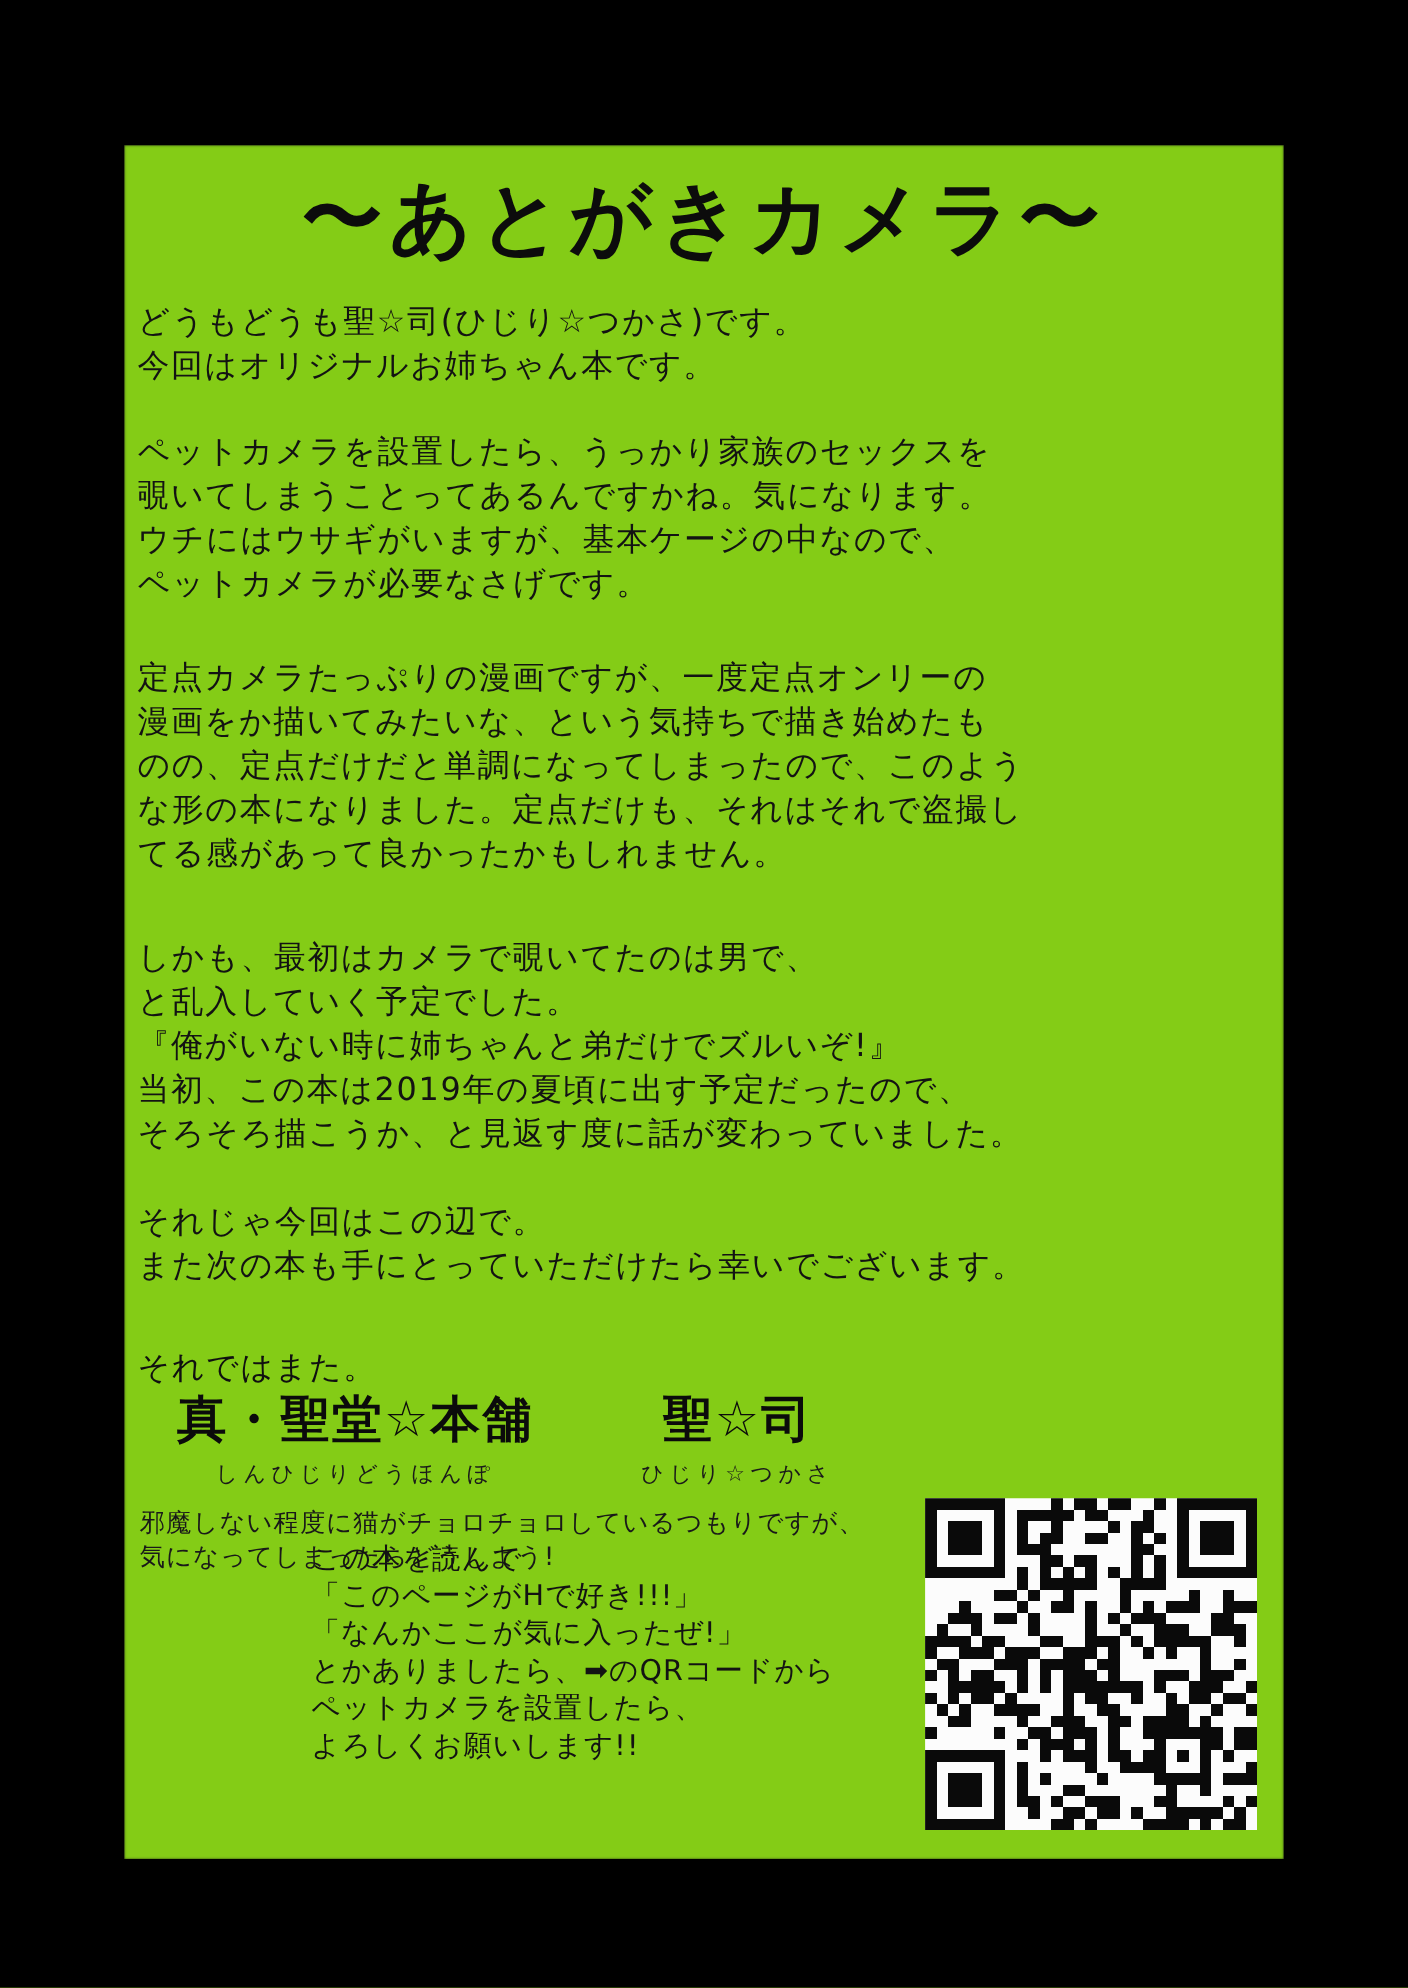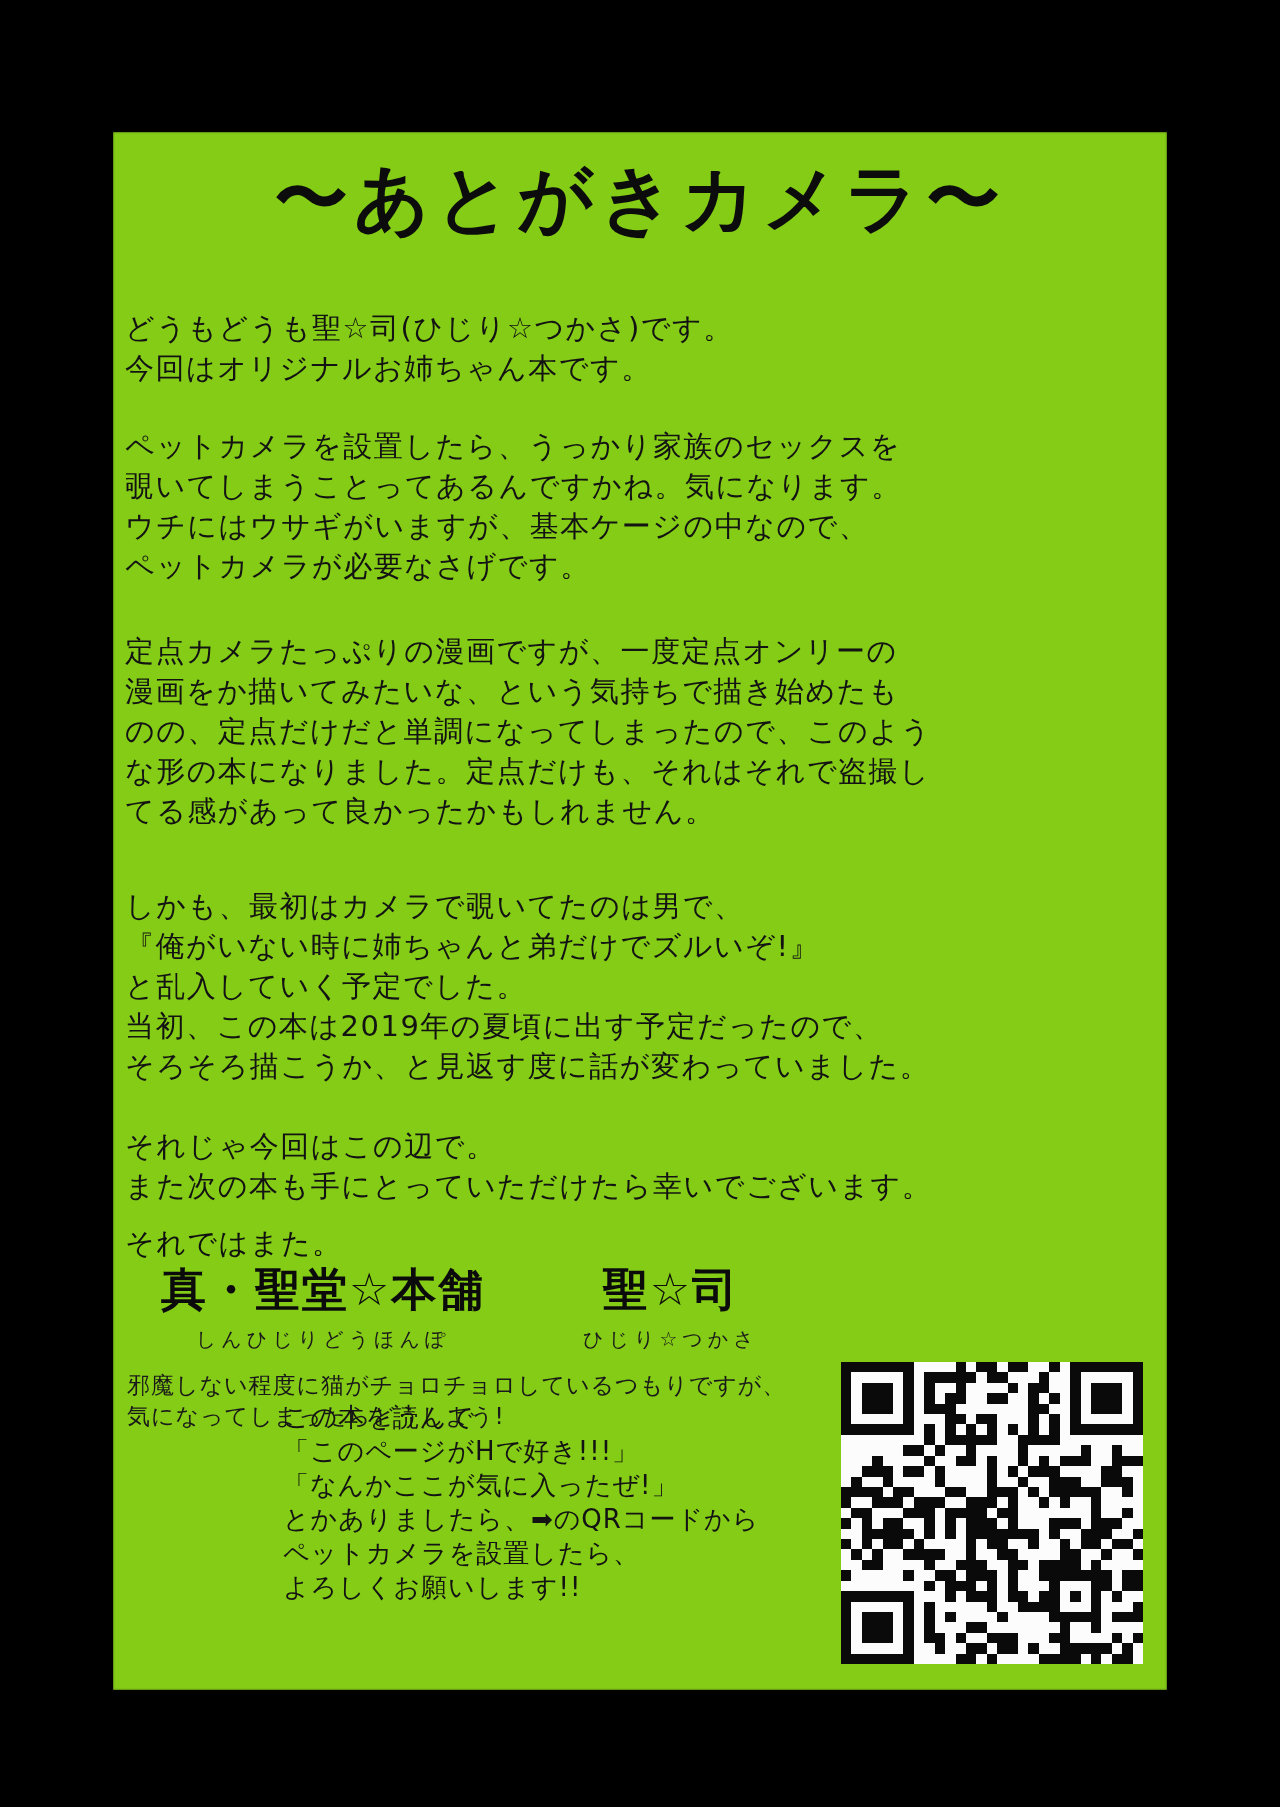--- a/index.html
+++ b/index.html
@@ -19,21 +19,21 @@
   .title{
     position:absolute;top:18px;left:0;width:100%;
     margin:0;
     text-align:center;
     font-family:"DejaVu Serif","Liberation Serif",serif;
     font-size:74px;font-weight:600;
     letter-spacing:6px;
     color:#0c0c0c;
     white-space:nowrap;
   }
-  .para{position:absolute;left:12px;margin-top:36px;}
+  .para{position:absolute;left:12px;}
   .para .line, .flow .line{
     font-size:29px;
     line-height:40px;
     letter-spacing:1.5px;
     white-space:nowrap;
     color:#131313;
   }
   .p0{top:140px;}
   .p1{top:258px;}
   .p2{top:463px;}
@@ -84,22 +84,22 @@
     </div>
   <div class="para p2">
       <div class="line">定点カメラたっぷりの漫画ですが、一度定点オンリーの</div>
       <div class="line">漫画をか描いてみたいな、という気持ちで描き始めたも</div>
       <div class="line">のの、定点だけだと単調になってしまったので、このよう</div>
       <div class="line">な形の本になりました。定点だけも、それはそれで盗撮し</div>
       <div class="line">てる感があって良かったかもしれません。</div>
     </div>
   <div class="para p3">
       <div class="line">しかも、最初はカメラで覗いてたのは男で、</div>
+      <div class="line">と乱入していく予定でした。</div>
       <div class="line">『俺がいない時に姉ちゃんと弟だけでズルいぞ!』</div>
-      <div class="line">と乱入していく予定でした。</div>
       <div class="line">当初、この本は2019年の夏頃に出す予定だったので、</div>
       <div class="line">そろそろ描こうか、と見返す度に話が変わっていました。</div>
     </div>
   <div class="para p4">
       <div class="line">それじゃ今回はこの辺で。</div>
       <div class="line">また次の本も手にとっていただけたら幸いでございます。</div>
     </div>
 
   <div class="closing">それではまた。</div>
 

